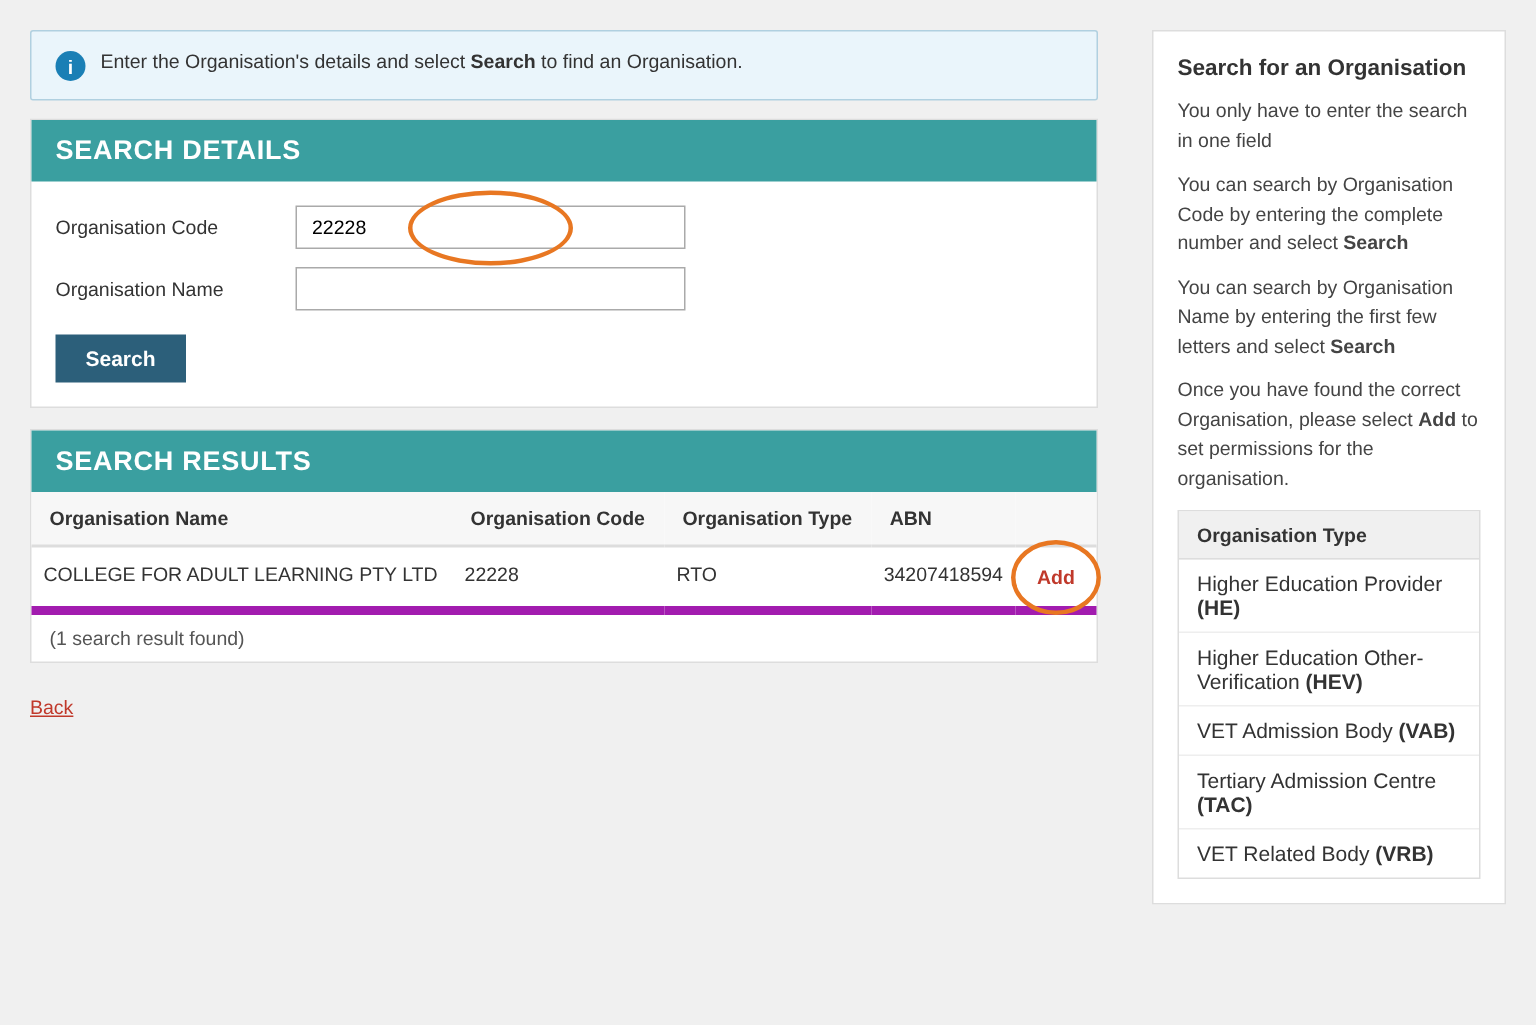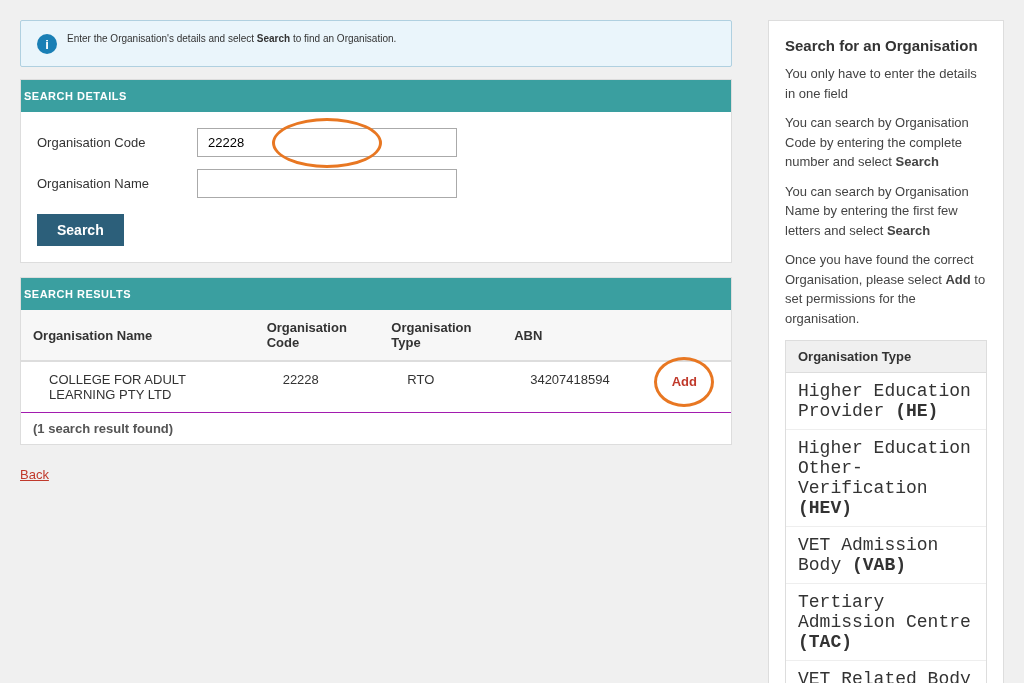--- a/index.html
+++ b/index.html
@@ -46,30 +46,30 @@
       display: flex;
       align-items: center;
       justify-content: center;
       color: white;
       font-weight: bold;
       font-size: 13px;
       flex-shrink: 0;
       margin-top: 1px;
     }
     .info-banner p {
-      font-size: 10px;
+      font-size: 13px;
       color: #333;
     }
 
     
     .section-header {
       background: #3a9fa0;
       color: white;
-      padding: 10px 3px;
-      font-size: 11px;
+      padding: 10px 16px;
+      font-size: 18px;
       font-weight: bold;
       letter-spacing: 0.5px;
       text-transform: uppercase;
       margin-bottom: 0;
     }
 
     
     .search-details-section {
       border: 1px solid #ddd;
       background: white;
@@ -136,22 +136,22 @@
     }
     .results-table th {
       background: #f7f7f7;
       border-bottom: 2px solid #ddd;
       padding: 10px 12px;
       text-align: left;
       font-weight: bold;
       color: #333;
     }
     .results-table td {
-      padding: 10px 28px;
-      border-bottom: 1px solid #a21caf;
+      padding: 10px 8px;
+      border-bottom: 6px solid #a21caf;
       vertical-align: top;
     }
     .results-table tr:last-child td {
       border-bottom: none;
     }
     .add-btn-wrapper {
       position: relative;
       display: inline-block;
     }
     .add-btn {
@@ -172,21 +172,20 @@
       height: 50px;
       border: 3px solid #e87722;
       border-radius: 50%;
       pointer-events: none;
     }
     .search-count-row td {
       color: #555;
       font-style: normal;
       font-size: 13px;
       padding: 8px 12px;
-      font-weight: bold;
     }
     .back-link {
       color: #c0392b;
       font-size: 13px;
       text-decoration: underline;
       cursor: pointer;
       display: inline-block;
       margin: 8px 0;
     }
 
@@ -218,24 +217,23 @@
     .org-type-header {
       background: #f0f0f0;
       padding: 8px 12px;
       font-size: 13px;
       font-weight: bold;
       color: #333;
       border-bottom: 1px solid #ddd;
     }
     .org-type-item {
       padding: 8px 12px;
-      font-size: 18px;
+      font-size: 14px;
       color: #333;
       border-bottom: 1px solid #eee;
-      font-family: Liberation Mono, monospace;
     }
     .org-type-item:last-child { border-bottom: none; }
     .org-type-item strong {
       font-weight: bold;
     }
   </style>
 </head>
 <body>
 
 <div class="page-container">
@@ -304,21 +302,21 @@
     </div>
 
     
     <a class="back-link">Back</a>
 
   </div>
 
   <div class="side-panel">
     <div class="side-card">
       <h2>Search for an Organisation</h2>
-      <p>You only have to enter the details in one field</p>
+      <p>You only have to enter the search in one field</p>
       <p>
         You can search by Organisation Code by entering the complete number and select <strong>Search</strong>
       </p>
       <p>
         You can search by Organisation Name by entering the first few letters and select <strong>Search</strong>
       </p>
       <p>
         Once you have found the correct Organisation, please select <strong>Add</strong> to set permissions for the organisation.
       </p>
 

